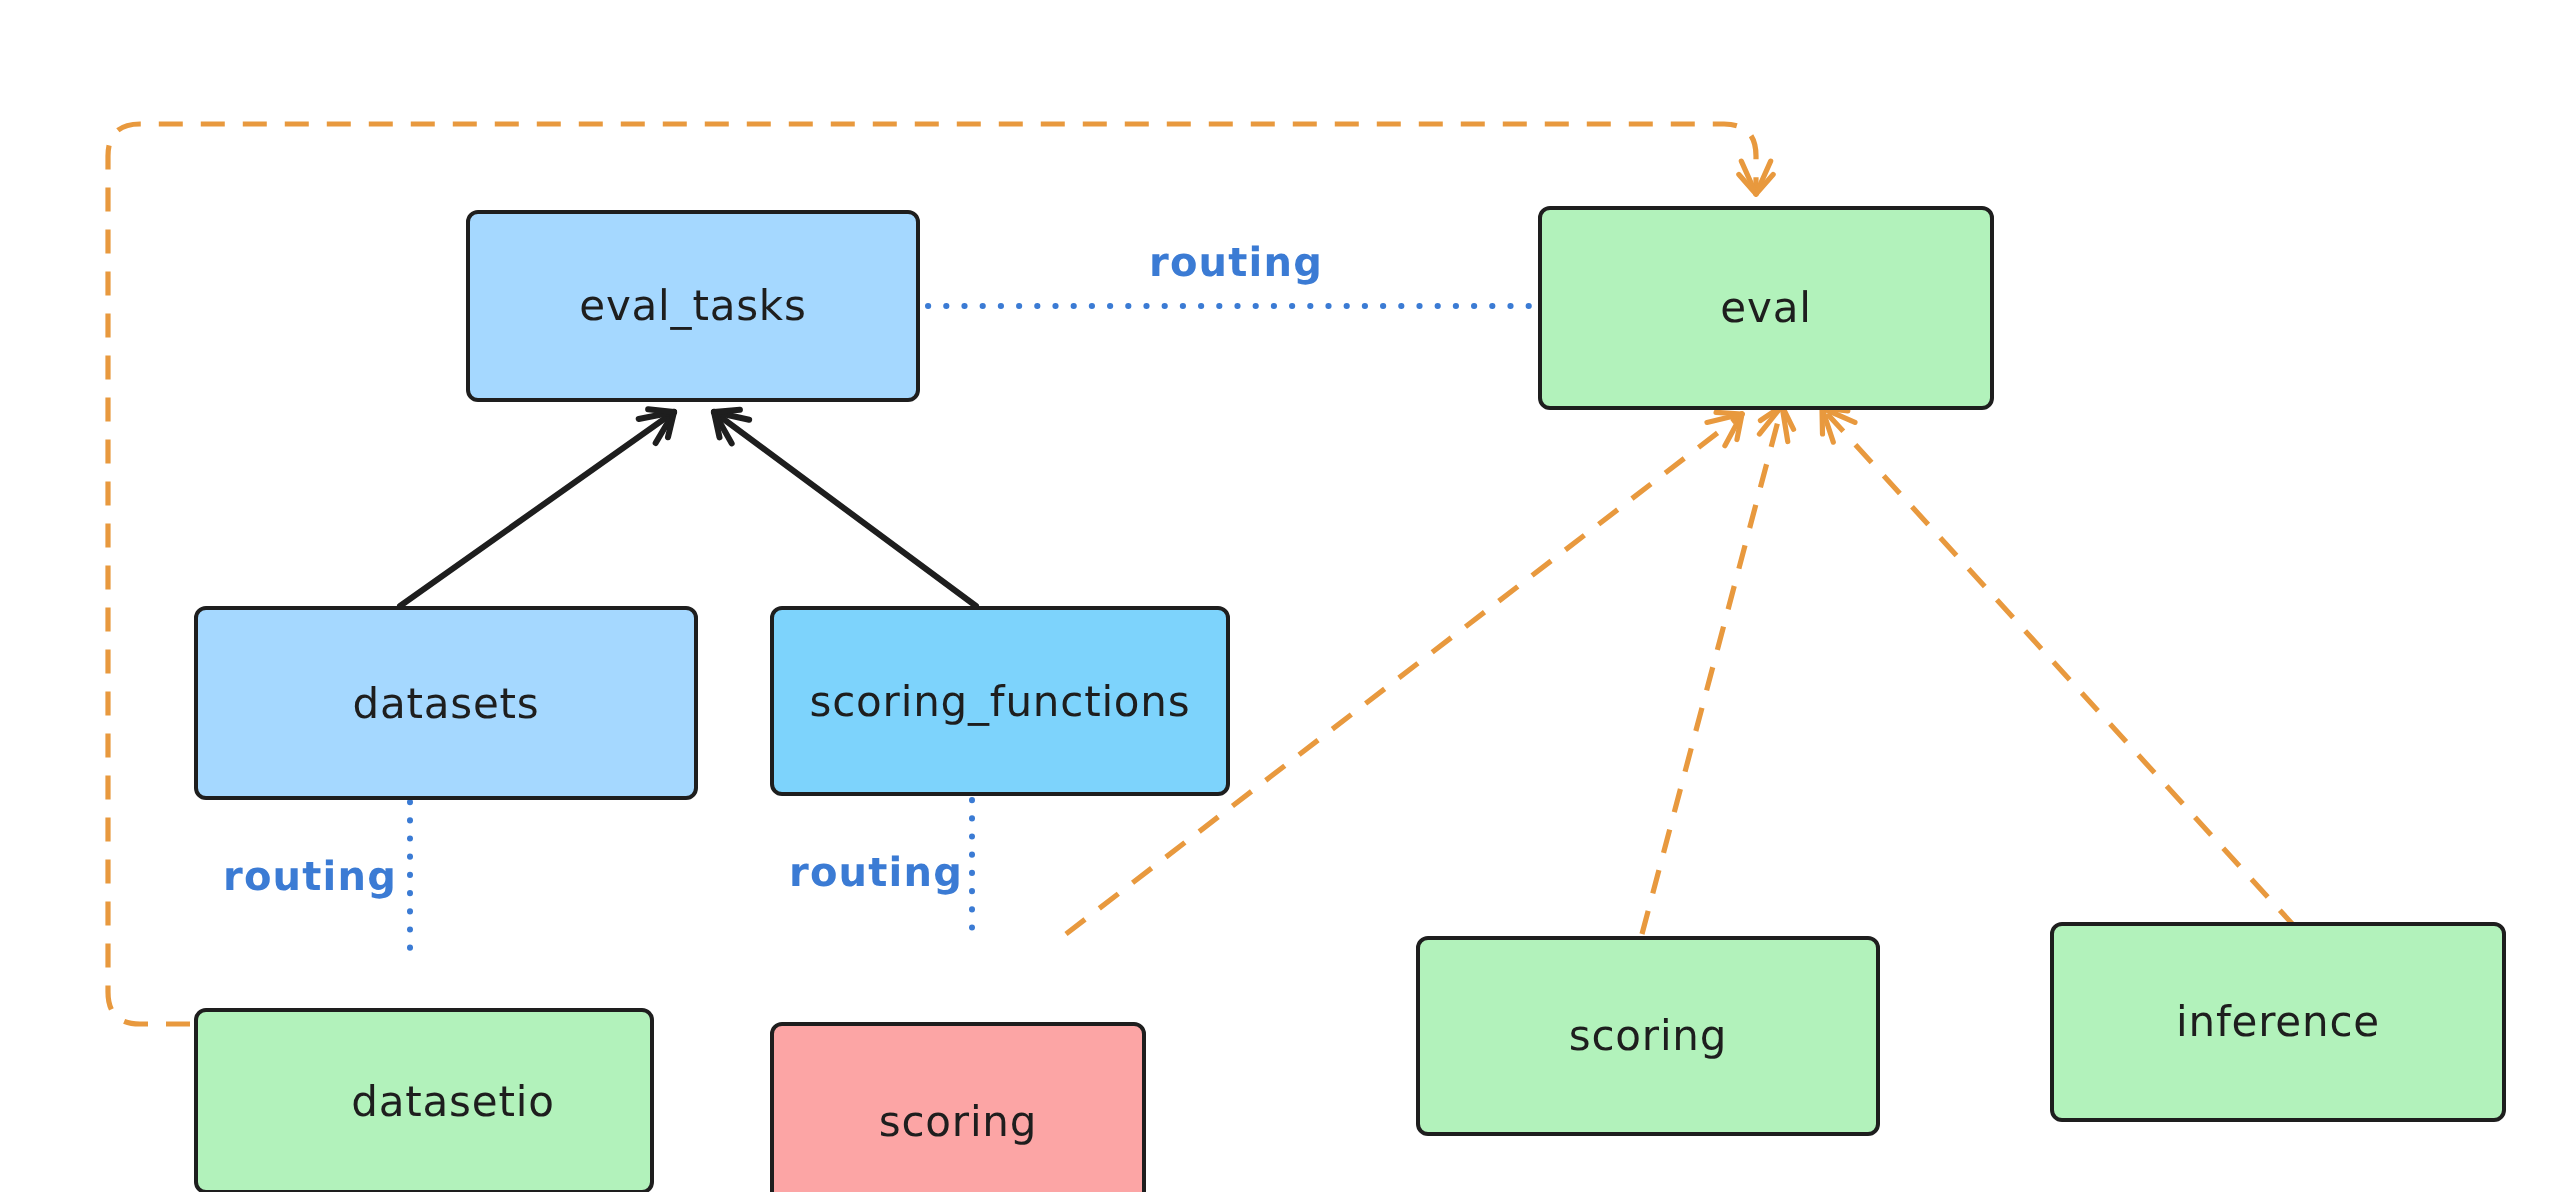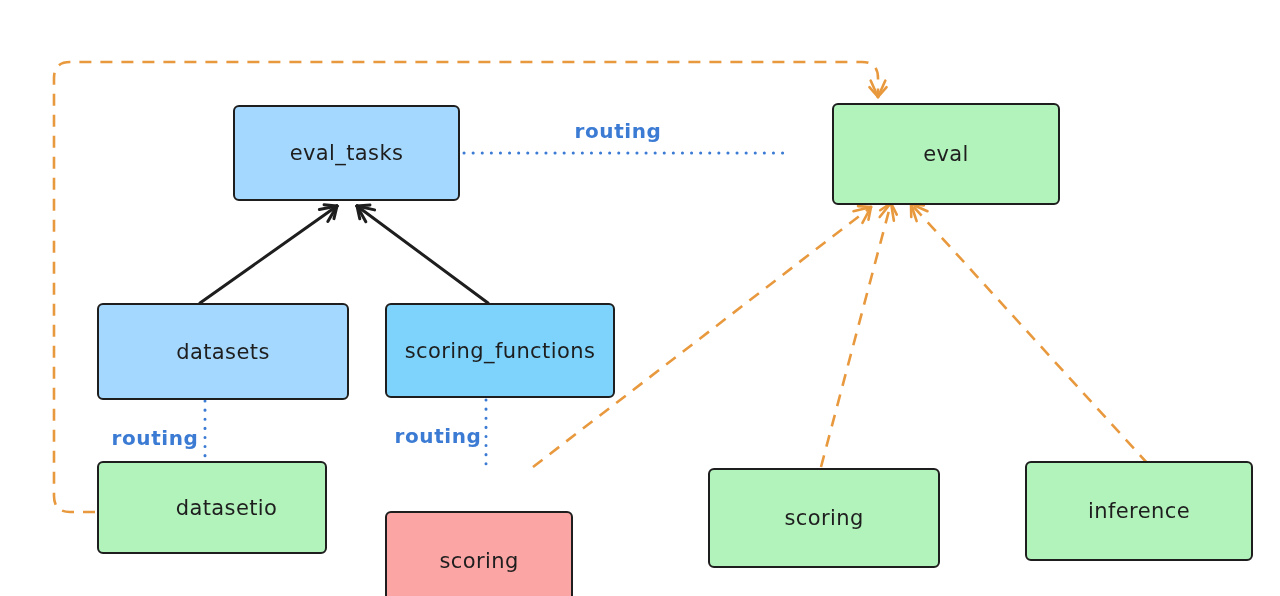--- a/index.html
+++ b/index.html
@@ -86,30 +86,30 @@
         <line x1="911" y1="204" x2="927.496365248067" y2="211.20207842239768" stroke="#e8993e" stroke-width="2.6" stroke-linecap="round"></line>
         <line x1="911" y1="204" x2="916.6477324178561" y2="221.09102450224376" stroke="#e8993e" stroke-width="2.6" stroke-linecap="round"></line>
         <line x1="911" y1="204" x2="923.9190673178667" y2="205.4483437563046" stroke="#e8993e" stroke-width="2.6" stroke-linecap="round"></line>
         <line x1="911" y1="204" x2="911.2489801647945" y2="216.99761550737438" stroke="#e8993e" stroke-width="2.6" stroke-linecap="round"></line>
       </g>
     </svg>
 
 <div class="node" style="left: 233px; top: 105px; width: 227px; height: 96px; background: rgb(165, 216, 255); border-color: rgb(30, 30, 30);">
       <span>eval_tasks</span>
     </div>
-    <div class="node" style="left: 832px; top: 103px; width: 228px; height: 102px; background: rgb(178, 242, 187); border-color: rgb(30, 30, 30);">
+    <div class="node" style="left: 769px; top: 103px; width: 228px; height: 102px; background: rgb(178, 242, 187); border-color: rgb(30, 30, 30);">
       <span>eval</span>
     </div>
     <div class="node" style="left: 97px; top: 303px; width: 252px; height: 97px; background: rgb(165, 216, 255); border-color: rgb(30, 30, 30);">
       <span>datasets</span>
     </div>
     <div class="node" style="left: 385px; top: 303px; width: 230px; height: 95px; background: #7dd3fc; border-color: rgb(30, 30, 30);">
       <span>scoring_functions</span>
     </div>
-    <div class="node" style="left: 97px; top: 461px; width: 230px; height: 93px; background: rgb(178, 242, 187); border-color: rgb(30, 30, 30); padding-left: 29px;">
+    <div class="node" style="left: 97px; top: 504px; width: 230px; height: 93px; background: rgb(178, 242, 187); border-color: rgb(30, 30, 30); padding-left: 29px;">
       <span>datasetio</span>
     </div>
     <div class="node" style="left: 385px; top: 470px; width: 188px; height: 100px; background: #fca5a5; border-color: rgb(30, 30, 30); margin-top: 41px;">
       <span>scoring</span>
     </div>
     <div class="node" style="left: 708px; top: 468px; width: 232px; height: 100px; background: rgb(178, 242, 187); border-color: rgb(30, 30, 30);">
       <span>scoring</span>
     </div>
     <div class="node" style="left: 1025px; top: 461px; width: 228px; height: 100px; background: rgb(178, 242, 187); border-color: rgb(30, 30, 30);">
       <span>inference</span>

